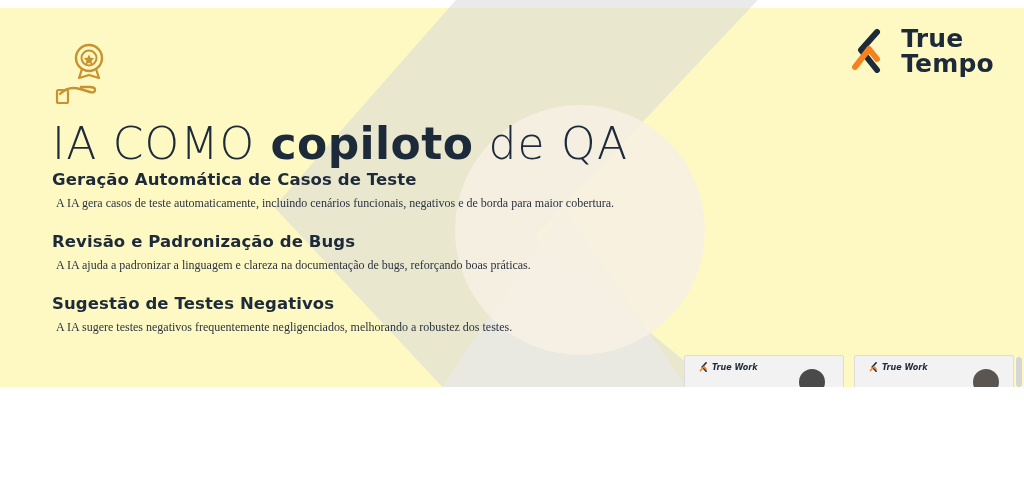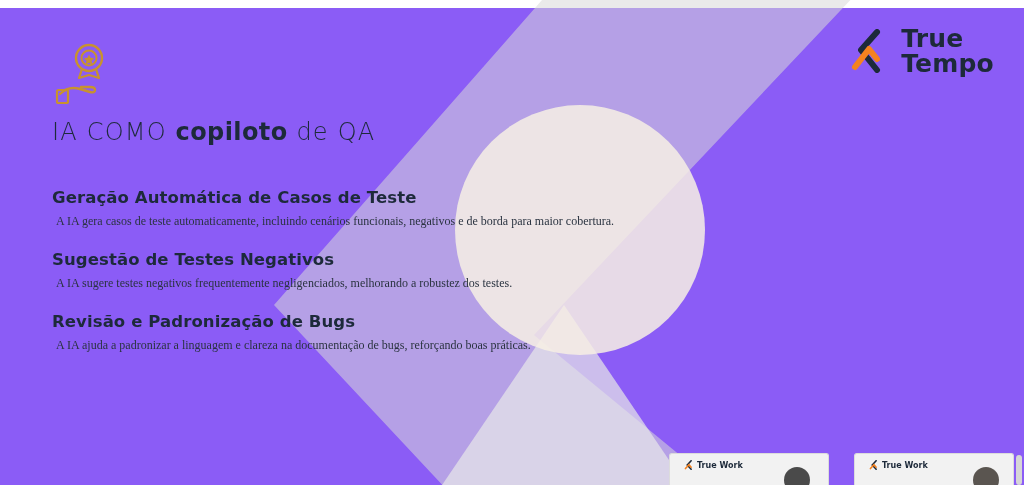--- a/index.html
+++ b/index.html
@@ -5,22 +5,22 @@
   * { box-sizing: border-box; }
   html, body {
     margin: 0; padding: 0;
     width: 1024px; height: 485px;
     overflow: hidden;
     background: #ffffff;
     font-family: "DejaVu Sans", sans-serif;
   }
   #slide {
     position: relative;
-    width: 1024px; height: 485px;
-    background: #8b5cf6;
+    width: 1024px; height: 387px;
+    background: #fef9c3;
     overflow: hidden;
   }
   
   .top-strip {
     position: absolute; top: 0; left: 0; width: 1024px; height: 8px;
     background: #ffffff;
   }
   
   .bg-mark {
     position: absolute;
@@ -48,30 +48,30 @@
     font-size: 25px;
     line-height: 25px;
     color: #1d2a3a;
     letter-spacing: .2px;
   }
   
   .award-icon { position: absolute; left: 54px; top: 40px; width: 70px; height: 66px; }
   
   .title {
     position: absolute; left: 52px; top: 118px;
-    font-size: 24px;
+    font-size: 44px;
     color: #1d2a3a;
     letter-spacing: 1.2px;
     font-weight: 300;
     white-space: nowrap;
   }
   .title b { font-weight: bold; letter-spacing: .4px; }
   
   .body {
-    position: absolute; left: 52px; top: 188px; width: 910px;
+    position: absolute; left: 52px; top: 170px; width: 910px;
   }
   .block { margin-bottom: 18px; }
   .block h3 {
     margin: 0 0 1px 0;
     font-size: 16.5px;
     font-weight: bold;
     color: #1d2a3a;
     letter-spacing: .1px;
   }
   .block p {
@@ -79,21 +79,21 @@
     font-size: 12px;
     line-height: 21px;
     color: #2a3340;
     font-weight: 400;
     max-width: 900px;
     font-family: Liberation Serif, serif;
   }
   
   .thumbs {
     position: absolute; right: 10px; bottom: 0;
-    display: flex; gap: 25px; align-items: flex-start;
+    display: flex; gap: 10px; align-items: flex-start; font-style: italic;
   }
   .thumb {
     width: 160px; height: 32px;
     background: #f2f2f2;
     border: 1px solid #dcdcdc;
     border-bottom: none;
     border-radius: 3px 3px 0 0;
     position: relative;
     overflow: hidden;
   }
@@ -153,26 +153,26 @@
   <div class="title">
     <span>IA COMO </span><b>copiloto</b><span> de QA</span>
   </div>
 
   <div class="body">
     <div class="block">
       <h3>Geração Automática de Casos de Teste</h3>
       <p>A IA gera casos de teste automaticamente, incluindo cenários funcionais, negativos e de borda para maior cobertura.</p>
     </div>
     <div class="block">
+      <h3>Revisão e Padronização de Bugs</h3>
+      <p>A IA ajuda a padronizar a linguagem e clareza na documentação de bugs, reforçando boas práticas.</p>
+    </div>
+    <div class="block">
       <h3>Sugestão de Testes Negativos</h3>
       <p>A IA sugere testes negativos frequentemente negligenciados, melhorando a robustez dos testes.</p>
-    </div>
-    <div class="block">
-      <h3>Revisão e Padronização de Bugs</h3>
-      <p>A IA ajuda a padronizar a linguagem e clareza na documentação de bugs, reforçando boas práticas.</p>
     </div>
   </div>
 
   <div class="thumbs">
     <div class="thumb first">
       <div class="t-logo">
         <svg viewBox="0 0 14 14" width="10" height="10" aria-hidden="true">
           <path d="M10 1 L4.5 7 L10 13" fill="none" stroke="#1d2a3a" stroke-width="2.2" stroke-linecap="round"></path>
           <path d="M2 12 L7 6.5 L10 10" fill="none" stroke="#f5821f" stroke-width="2.2" stroke-linecap="round"></path>
         </svg>

